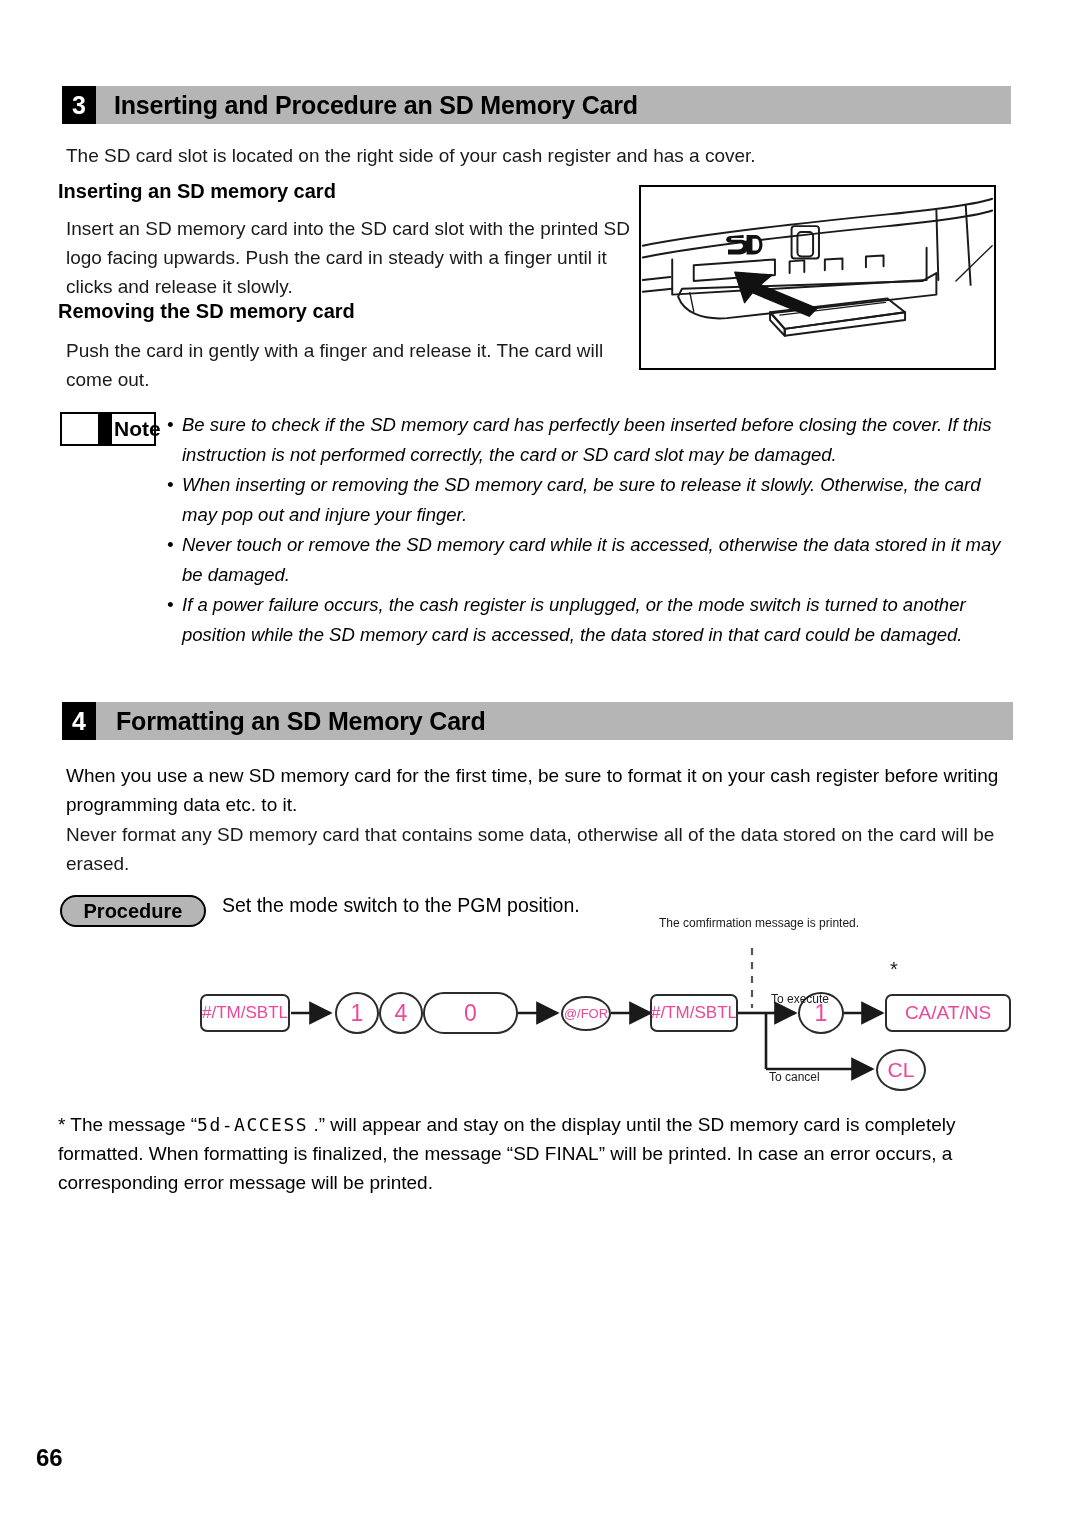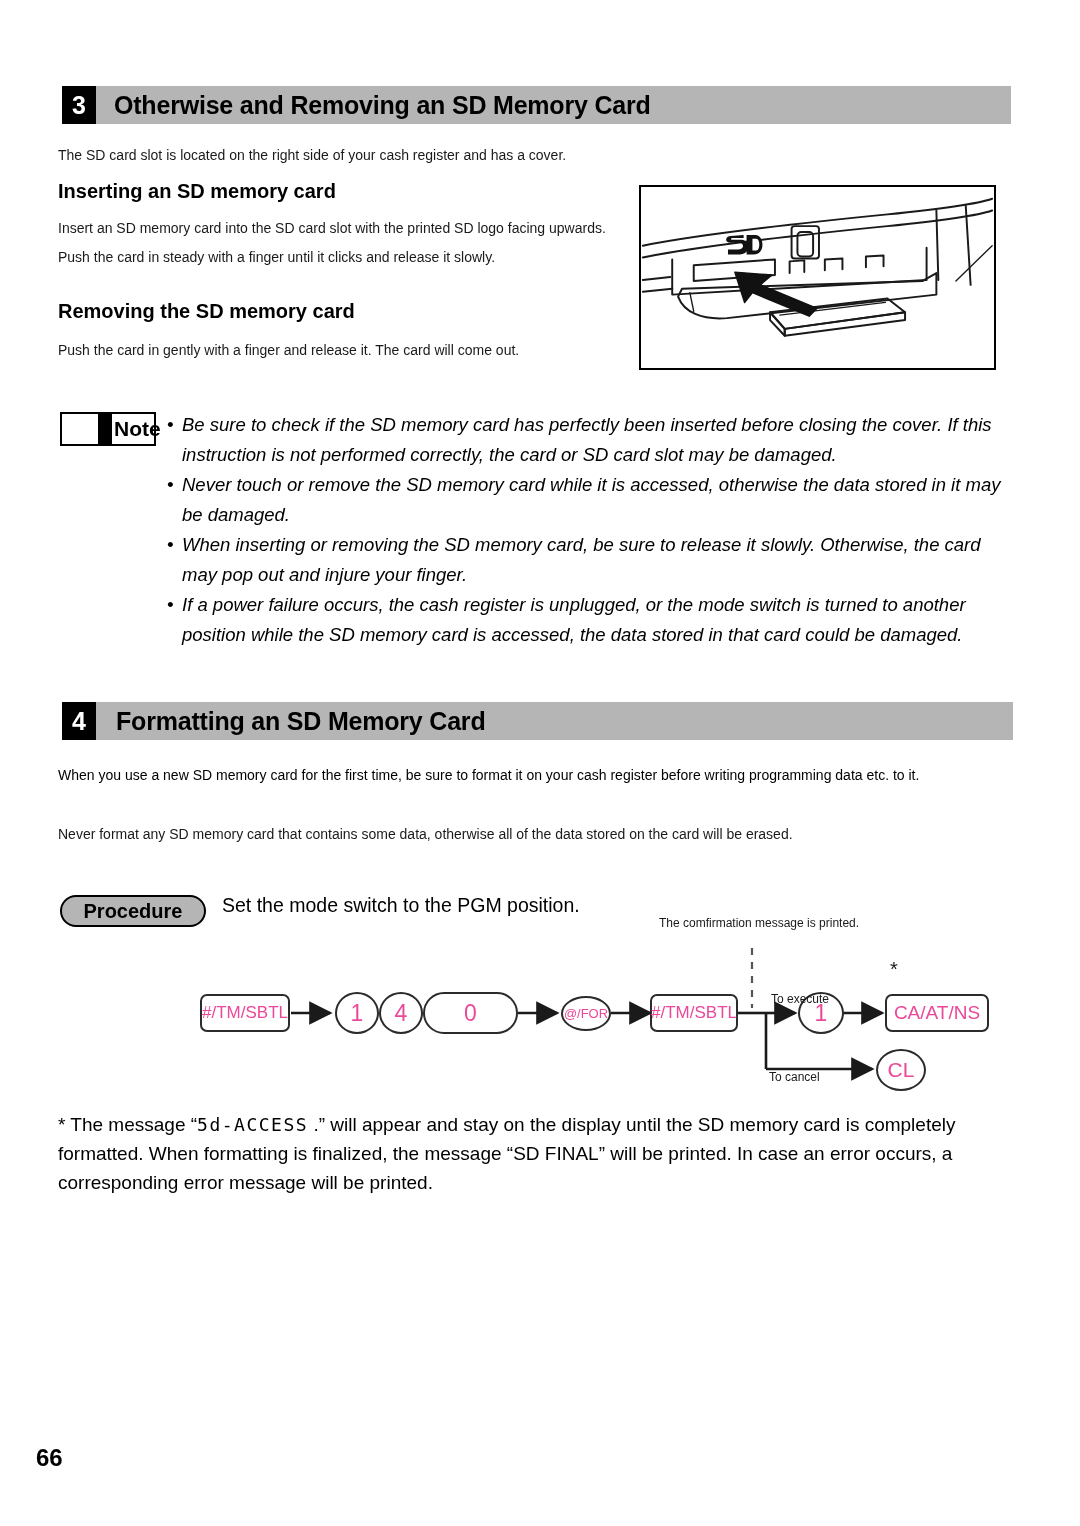--- a/index.html
+++ b/index.html
@@ -52,23 +52,24 @@
   .section-title {
     font-size: 25px;
     font-weight: bold;
     letter-spacing: -0.2px;
     white-space: nowrap;
   }
 
   
   .body-text {
     position: absolute;
-    font-size: 14px;
+    font-size: 19px;
     line-height: 29px;
     color: #1a1a1a;
+    margin-left: 8px;
   }
   .sub-head {
     position: absolute;
     font-size: 20px;
     font-weight: bold;
     color: #000;
   }
   .bold-text {
     font-weight: normal;
   }
@@ -195,21 +196,21 @@
   }
 </style>
 </head>
 <body>
 
 <div class="page">
 
   <div class="section-head" style="top:86px;">
     <div class="section-num">3</div>
     <div class="section-bar" style="width:897px;">
-      <span class="section-title">Otherwise and Removing an SD Memory Card</span>
+      <span class="section-title">Inserting and Procedure an SD Memory Card</span>
     </div>
   </div>
 
   <div class="body-text" style="left:58px; top:141px; width:700px;">The SD card slot is located on the right side of your cash register and has a cover.</div>
 
   <div class="sub-head" style="left:58px; top:180px;">Inserting an SD memory card</div>
   <div class="body-text" style="left:58px; top:214px; width:570px;">Insert an SD memory card into the SD card slot with the printed SD logo facing upwards. Push the card in steady with a finger until it clicks and release it slowly.</div>
 
   <div class="sub-head" style="left:58px; top:300px;">Removing the SD memory card</div>
   <div class="body-text" style="left:58px; top:336px; width:570px;">Push the card in gently with a finger and release it. The card will come out.</div>
@@ -258,22 +259,22 @@
       </g>
     </svg>
   </div>
 
   <div class="note-badge" style="left:60px; top:412px; width:96px; height:34px;padding-left:36px;">
     <div class="blackbar"></div>
     <div class="note-label">Note</div>
   </div>
   <div class="note-list" style="left:167px; top:410px; width:840px;">
     <div class="note-item">Be sure to check if the SD memory card has perfectly been inserted before closing the cover. If this instruction is not performed correctly, the card or SD card slot may be damaged.</div>
+    <div class="note-item">When inserting or removing the SD memory card, be sure to release it slowly. Otherwise, the card may pop out and injure your finger.</div>
     <div class="note-item">Never touch or remove the SD memory card while it is accessed, otherwise the data stored in it may be damaged.</div>
-    <div class="note-item">When inserting or removing the SD memory card, be sure to release it slowly. Otherwise, the card may pop out and injure your finger.</div>
     <div class="note-item">If a power failure occurs, the cash register is unplugged, or the mode switch is turned to another position while the SD memory card is accessed, the data stored in that card could be damaged.</div>
   </div>
 
   <div class="section-head" style="top:702px;">
     <div class="section-num">4</div>
     <div class="section-bar" style="width:897px;padding-left:20px;">
       <span class="section-title">Formatting an SD Memory Card</span>
     </div>
   </div>
 
@@ -315,21 +316,21 @@
     </g>
   </svg>
 
   <div class="key rect" style="left:200px; top:994px; width:90px; height:38px; font-size:17px;">#/TM/SBTL</div>
   <div class="key circle" style="left:335px; top:992px; width:44px; height:42px; font-size:23px;">1</div>
   <div class="key circle" style="left:379px; top:992px; width:44px; height:42px; font-size:23px;">4</div>
   <div class="key pill" style="left:423px; top:992px; width:95px; height:42px; font-size:23px;">0</div>
   <div class="key circle" style="left:561px; top:996px; width:50px; height:35px; font-size:13px;">@/FOR</div>
   <div class="key rect" style="left:650px; top:994px; width:88px; height:38px; font-size:17px;">#/TM/SBTL</div>
   <div class="key circle" style="left:798px; top:992px; width:46px; height:42px; font-size:23px;">1</div>
-  <div class="key rect" style="left:885px; top:994px; width:104px; height:38px; font-size:19px;text-align:center;">CA/AT/NS</div>
+  <div class="key rect" style="left:885px; top:994px; width:126px; height:38px; font-size:19px;text-align:center;">CA/AT/NS</div>
   <div class="key circle" style="left:876px; top:1049px; width:50px; height:42px; font-size:21px;">CL</div>
 
   <div class="dlabel" style="left:659px; top:916px;">The comfirmation message is printed.</div>
   <div class="dlabel" style="left:771px; top:992px;">To execute</div>
   <div class="dlabel" style="left:769px; top:1070px;">To cancel</div>
   <div class="star-mark" style="left:890px; top:958px;">*</div>
 
   <div class="footnote" style="left:58px; top:1110px; width:950px;">
     <span>*</span>
     <span>The message “</span><span class="lcd">5d-ACCESS</span><span> .” will appear and stay on the display until the SD memory card is completely formatted. When formatting is finalized, the message “SD FINAL” will be printed. In case an error occurs, a corresponding error message will be printed.</span>

